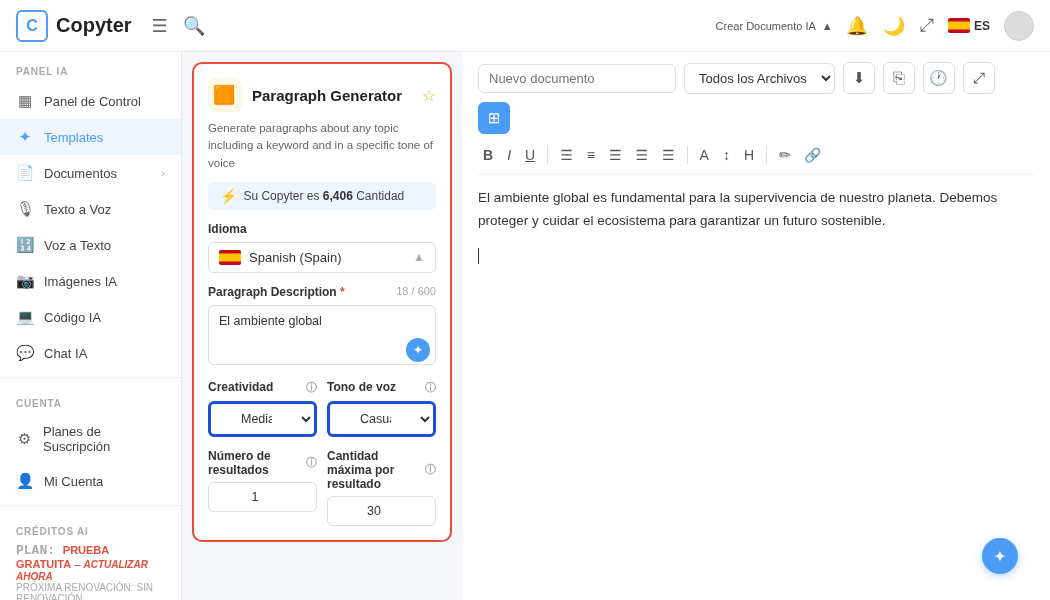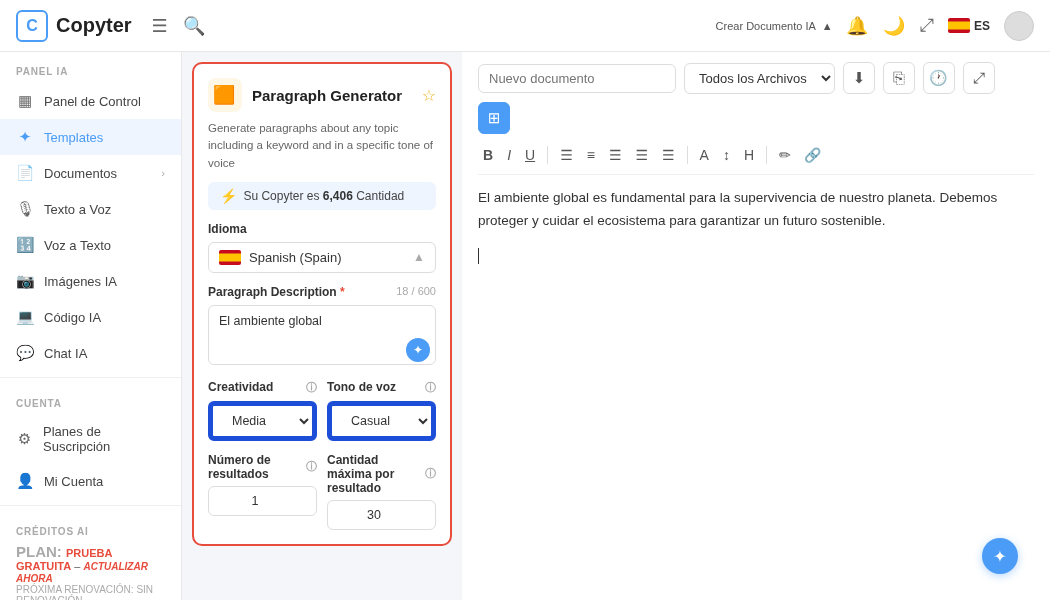--- a/index.html
+++ b/index.html
@@ -116,21 +116,21 @@
     }
     .input-field {
       width: 100%; border: 1px solid #ddd; border-radius: 6px; padding: 7px 10px;
       font-size: 12.5px; color: #333; font-family: inherit;
     }
 
     
     .two-col { display: flex; gap: 10px; margin-bottom: 12px; }
     .two-col .field-group { flex: 1; margin-bottom: 0; }
     .select-field {
-      width: 100%; border: 5px solid #1d4ed8; border-radius: 6px; padding: 7px 15px;
+      width: 100%; border: 3px solid #1d4ed8; border-radius: 6px; padding: 7px 26px;
       font-size: 12.5px; color: #333; font-family: inherit; background: #fff; cursor: pointer;
     }
     .info-icon { color: #aaa; font-size: 11px; cursor: pointer; margin-left: 3px; }
 
     
     .number-row { display: flex; gap: 10px; margin-top: 4px; }
     .number-field { flex: 1; }
     .number-label { font-size: 12px; font-weight: 600; color: #333; margin-bottom: 5px; display: flex; align-items: center; gap: 3px; }
     .number-input {
       width: 100%; border: 1px solid #ddd; border-radius: 6px; padding: 7px 10px;
@@ -258,21 +258,21 @@
     <div class="sidebar-item">
       <span class="icon">👤</span>
       <span>Mi Cuenta</span>
     </div>
 
     <hr class="sidebar-divider">
     <div class="sidebar-section-label">CRÉDITOS AI</div>
 
     <div style="padding: 0 16px 6px;">
       <div class="plan-line">
-        <span style="font-size:15px;color:#aaa;font-weight:600;text-transform:uppercase;">PLAN: </span>
+        <span style="font-size:13px;color:#aaa;font-weight:600;text-transform:uppercase;font-family:Liberation Mono, monospace;">PLAN: </span>
         <span style="color:#e74c3c;font-weight:700;font-size:11px;">PRUEBA GRATUITA</span>
         <span style="color:#555;font-size:11px;"> – </span>
         <a href="#" style="color:#e74c3c;font-weight:700;font-size:10px;text-decoration:none;font-style:italic;">ACTUALIZAR AHORA</a>
       </div>
       <div class="renov-text">PRÓXIMA RENOVACIÓN: SIN RENOVACIÓN</div>
     </div>
   </aside>
 
   <div class="content-area">
 

